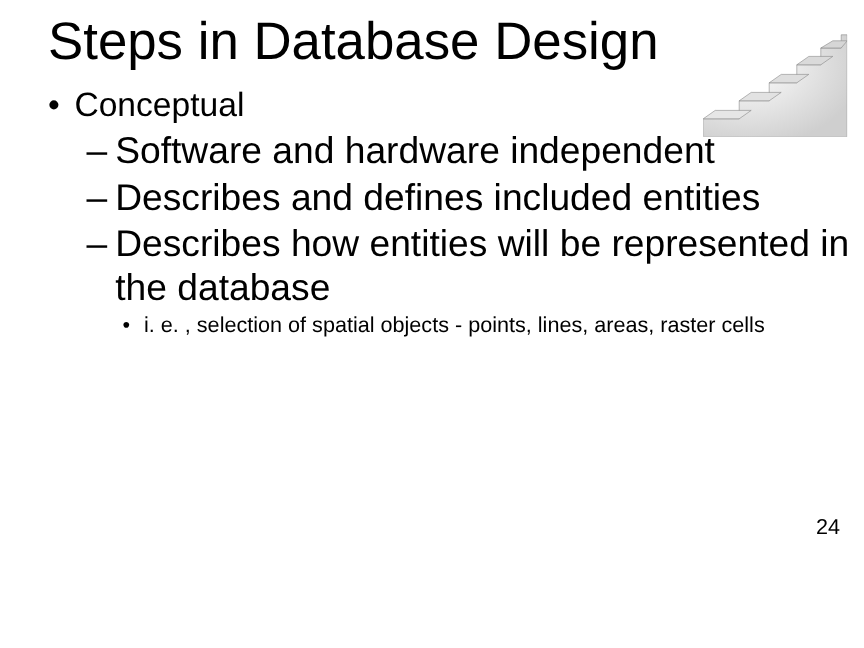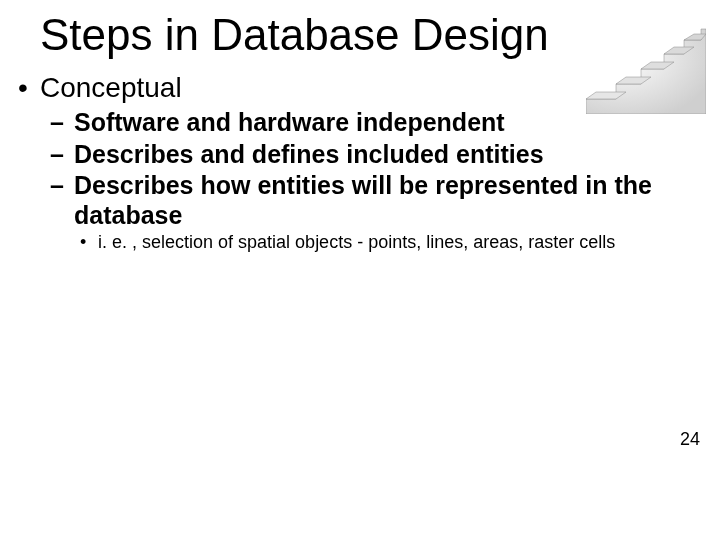--- a/index.html
+++ b/index.html
@@ -23,44 +23,43 @@
     position: absolute;
     top: 10px;
     left: 40px;
     font-size: 44px;
     font-weight: 400;
     letter-spacing: 0px;
   }
   .content {
     position: absolute;
     top: 72px;
-    left: 18px;
+    left: 40px;
     width: 672px;
   }
   .lvl1 {
     font-size: 28px;
     margin: 0 0 4px 0;
     padding-left: 22px;
     text-indent: -22px;
     line-height: 1.15;
   }
   .lvl1::before {
     content: "•";
     display: inline-block;
     width: 22px;
     text-indent: 0;
   }
   .lvl2-wrap { margin-left: 32px; }
   .lvl2 {
-    font-size: 25px;
+    font-size: 31px;
     margin: 0 0 2px 0;
     padding-left: 24px;
     text-indent: -24px;
     line-height: 1.18;
-    font-weight: bold;
   }
   .lvl2::before {
     content: "–";
     display: inline-block;
     width: 24px;
     text-indent: 0;
   }
   .lvl3-wrap { margin-left: 30px; }
   .lvl3 {
     font-size: 18px;

